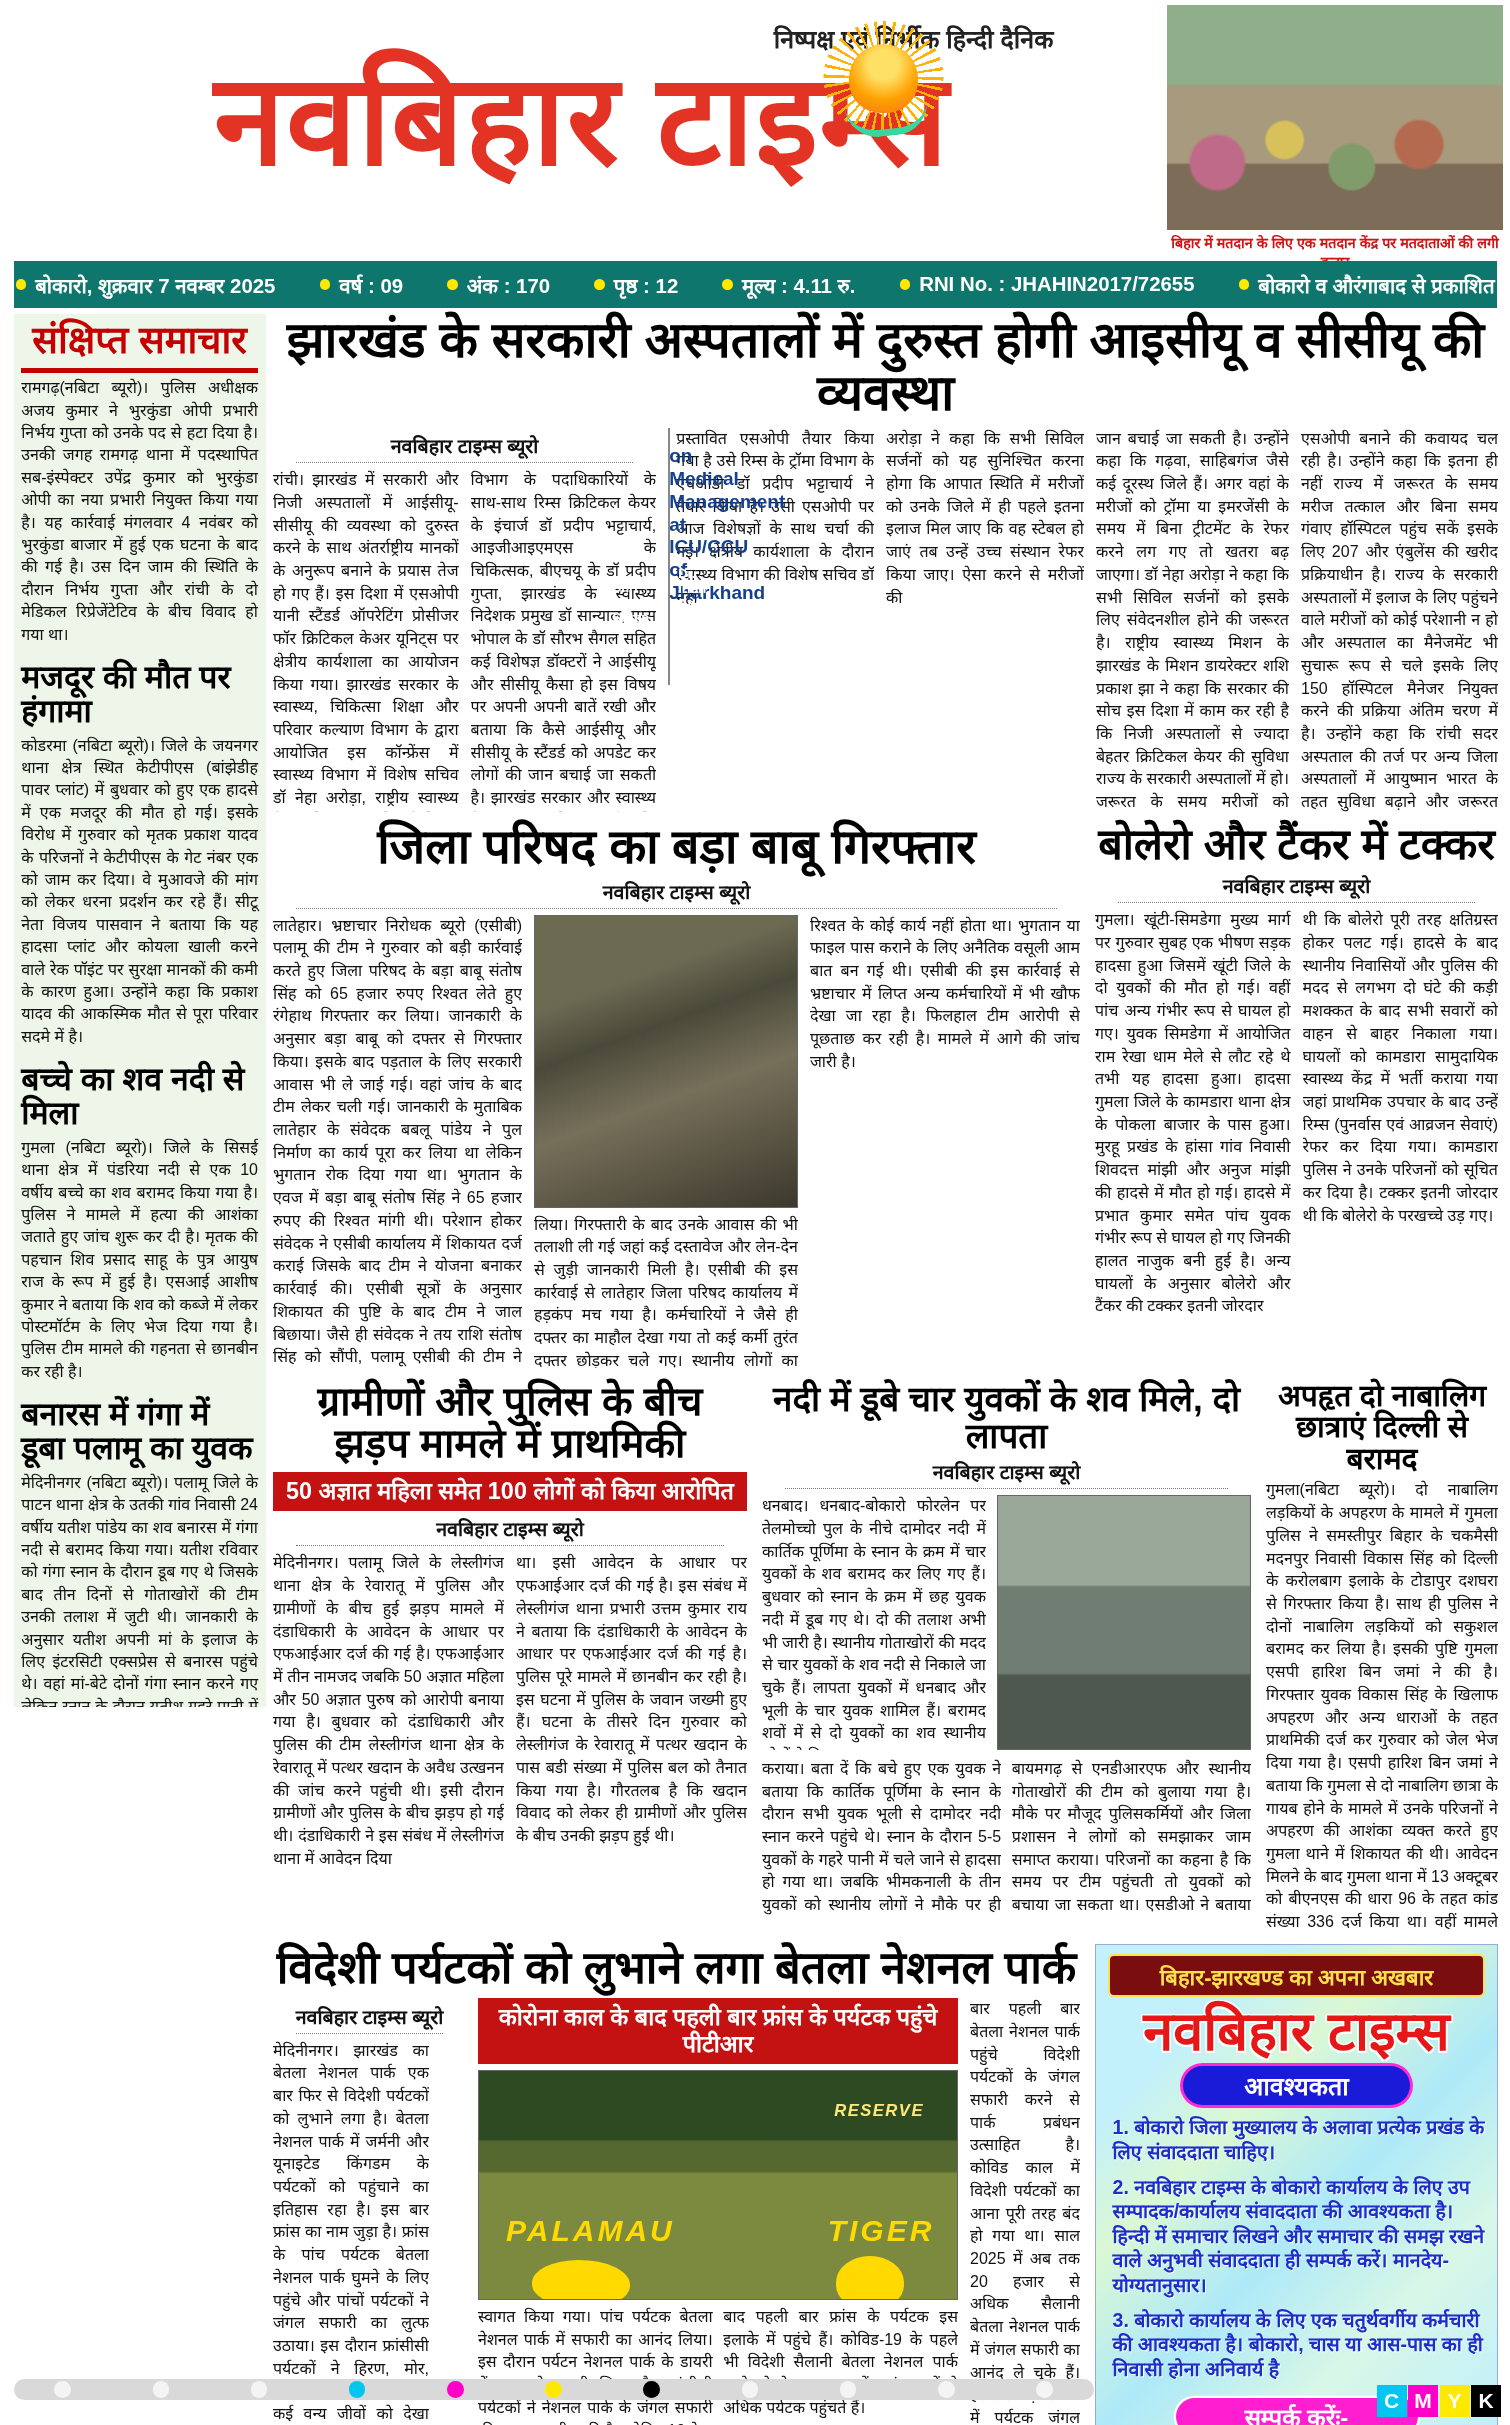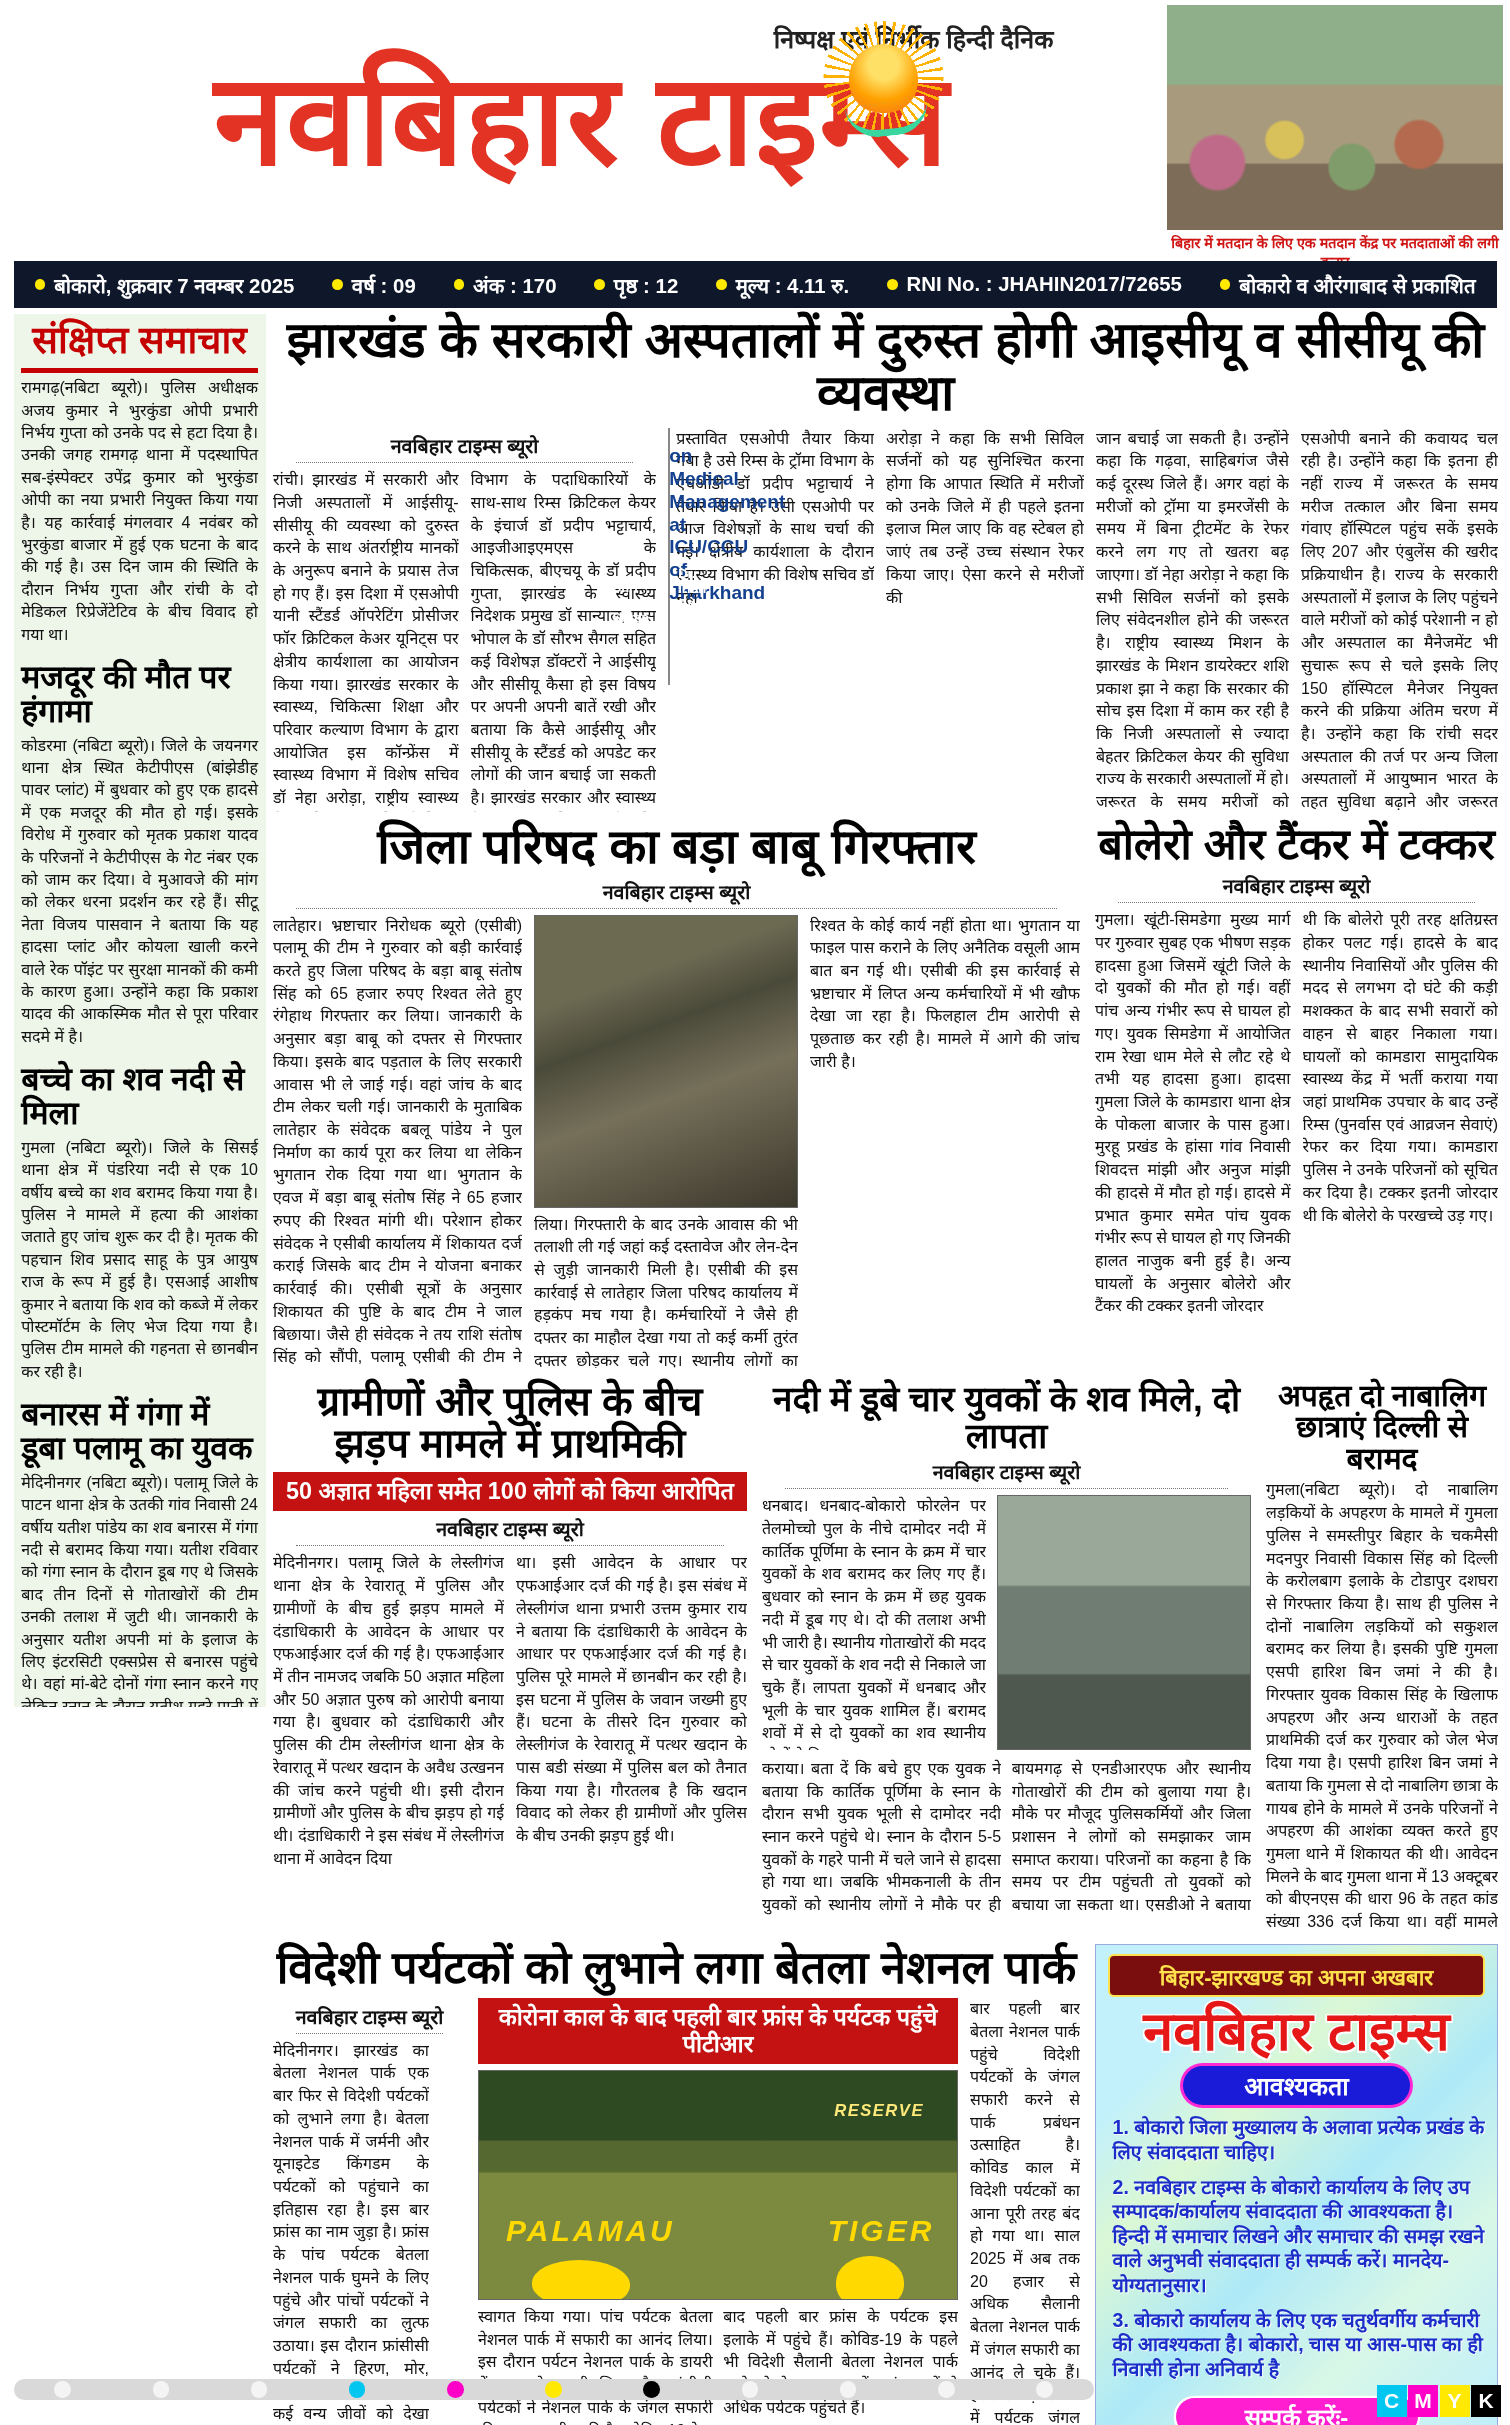--- a/index.html
+++ b/index.html
@@ -24,22 +24,22 @@
        background:
          radial-gradient(circle at 15% 70%,#c06a8a 0 8%,transparent 9%),
          radial-gradient(circle at 35% 60%,#d8c05a 0 7%,transparent 8%),
          radial-gradient(circle at 55% 72%,#7f9c6a 0 9%,transparent 10%),
          radial-gradient(circle at 75% 62%,#b46a4e 0 8%,transparent 9%),
          linear-gradient(180deg,#8fae8a 0 35%,#a89a7c 36% 70%,#7d6c58 71% 100%);}
   .photo-caption{position:absolute;left:1163px;top:233px;width:344px;color:#d01414;
        font-size:14.3px;font-weight:700;text-align:center;}
 
   
-  .infobar{position:absolute;left:13.6px;top:261px;width:1483px;height:47px;background:#0f172a;
-       display:flex;align-items:center;justify-content:space-between;padding:0 21px;box-sizing:border-box;gap:17px;}
+  .infobar{position:absolute;left:13.6px;top:261px;width:1483px;height:47px;background:#0f766e;
+       display:flex;align-items:center;justify-content:space-between;padding:0 2px;box-sizing:border-box;gap:17px;}
   .infobar span{color:#fff;font-size:20.4px;font-weight:700;white-space:nowrap;display:flex;align-items:center;}
   .infobar span::before{content:"";width:10.6px;height:10.6px;border-radius:50%;background:#ffe900;
        display:inline-block;margin-right:9px;}
 
   
   .sidebar{position:absolute;left:13.6px;top:314px;width:252px;height:1393px;background:#eef5e9;
        padding:6px 7.6px;box-sizing:border-box;overflow:hidden;}
   .briefs-title{color:#c40000;font-size:38px;font-weight:800;text-align:center;line-height:1.1;
        border-bottom:5.3px solid #c40000;padding-bottom:6px;margin-bottom:4.5px;}
   .brief h3{font-size:32px;line-height:1.08;font-weight:800;color:#000;margin:13.6px 0 6px 0;}

